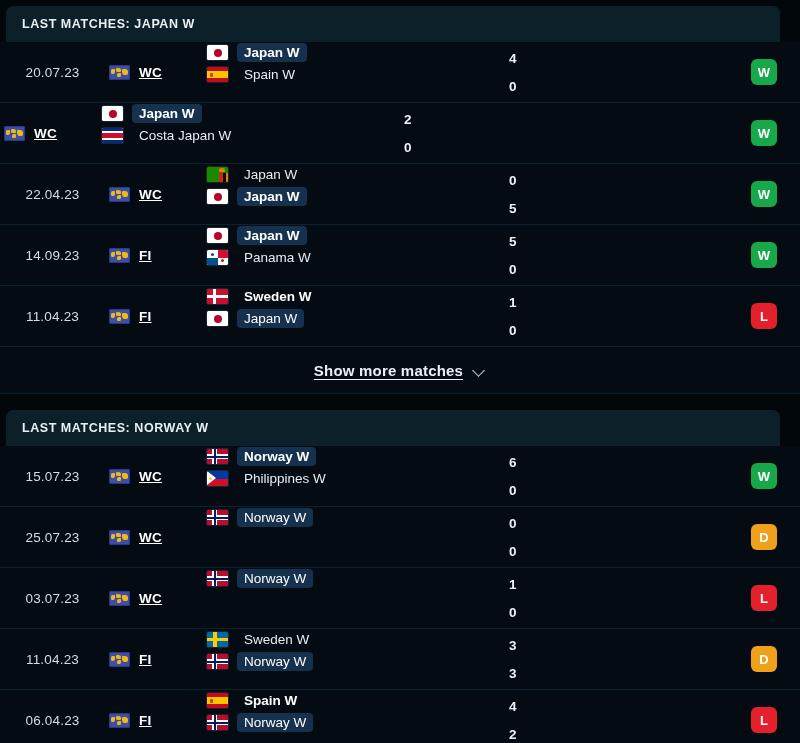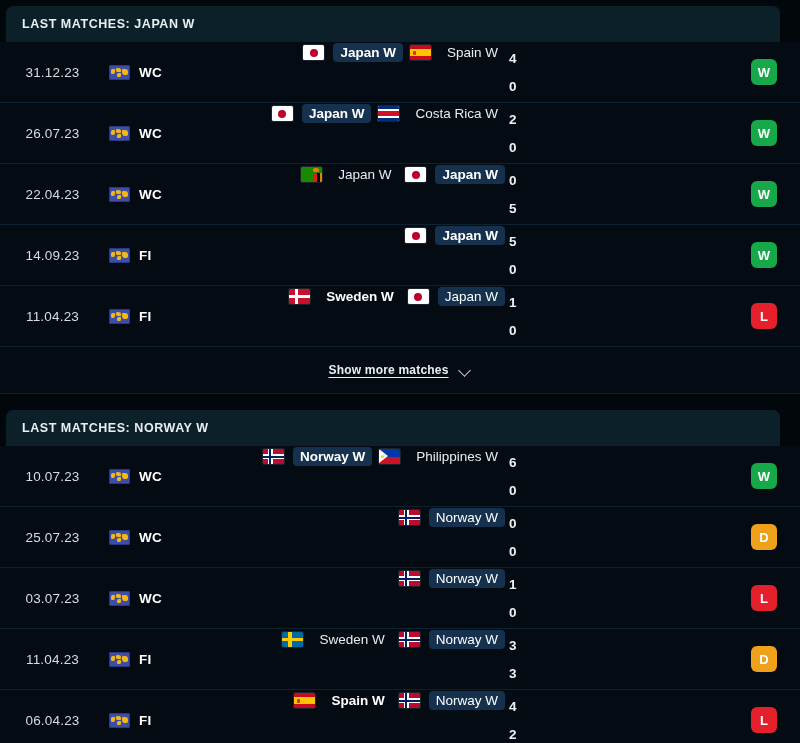--- a/index.html
+++ b/index.html
@@ -94,29 +94,30 @@
   }
   .comp-icon .m1 { left: 2px;  top: 4px;  width: 4px; height: 5px; border-radius: 40% 20% 50% 30%; }
   .comp-icon .m2 { left: 7px;  top: 3px;  width: 5px; height: 4px; border-radius: 30% 60% 20% 40%; }
   .comp-icon .m3 { left: 8px;  top: 8px;  width: 4px; height: 4px; border-radius: 50% 20% 40% 30%; }
   .comp-icon .m4 { left: 13px; top: 4px;  width: 6px; height: 6px; border-radius: 20% 50% 30% 60%; }
   .comp-label {
     font-size: 13.5px;
     font-weight: bold;
     color: #ffffff;
     letter-spacing: 0.3px;
+    text-decoration: underline;
   }
 
   .col-teams {
     flex: 0 0 300px;
     width: 300px;
     display: flex;
-    flex-direction: row;
-    justify-content: flex-end;
-    gap: 7px;
+    flex-direction: column;
+    justify-content: flex-start;
+    gap: 1px;
     padding-left: 2px;
     box-sizing: border-box;
   }
   .team-line {
     display: flex;
     align-items: center;
     height: 21px;
   }
   .flag {
     width: 21px;
@@ -188,21 +189,21 @@
     height: 46px;
     display: flex;
     align-items: center;
     justify-content: center;
     background: #040b12;
     border-bottom: 1px solid #0d2230;
     gap: 10px;
     cursor: pointer;
   }
   .show-more-label {
-    font-size: 12px;
+    font-size: 15px;
     font-weight: bold;
     color: #eaeff3;
     text-decoration: underline;
     text-underline-offset: 3px;
     letter-spacing: 0.2px;
   }
   .chevron {
     width: 13px;
     height: 8px;
     position: relative;
@@ -290,21 +291,21 @@
 <body>
 
 <div class="page">
   <div id="sections-root">
       <div class="section">
         <div class="section-header">
           <span class="section-header-title">LAST MATCHES: JAPAN W</span>
         </div>
         <div class="matches">
           <div class="match-row">
-            <div class="col-date">31.12.23</div>
+            <div class="col-date">20.07.23</div>
             <div class="col-comp">
               <span class="comp-icon">
                 <span class="m1"></span>
                 <span class="m2"></span>
                 <span class="m3"></span>
                 <span class="m4"></span>
               </span>
               <span class="comp-label">WC</span>
             </div>
             <div class="col-teams">
@@ -325,21 +326,20 @@
             <div class="col-score">
               <div class="score-line">4</div>
               <div class="score-line">0</div>
             </div>
             <div class="col-spacer"></div>
             <div class="col-result">
               <span class="result-badge result-W">W</span>
             </div>
           </div>
           <div class="match-row">
-            <div class="col-date">26.07.23</div>
             <div class="col-comp">
               <span class="comp-icon">
                 <span class="m1"></span>
                 <span class="m2"></span>
                 <span class="m3"></span>
                 <span class="m4"></span>
               </span>
               <span class="comp-label">WC</span>
             </div>
             <div class="col-teams">
@@ -348,21 +348,21 @@
                   <span class="disc"></span>
                 </span>
                 <span class="team-name bold highlight">Japan W</span>
               </div>
               <div class="team-line">
                 <span class="flag flag-cr" title="Costa Rica W">
                   <span class="b1"></span>
                   <span class="b2"></span>
                   <span class="r"></span>
                 </span>
-                <span class="team-name">Costa Rica W</span>
+                <span class="team-name">Costa Japan W</span>
               </div>
             </div>
             <div class="col-score">
               <div class="score-line">2</div>
               <div class="score-line">0</div>
             </div>
             <div class="col-spacer"></div>
             <div class="col-result">
               <span class="result-badge result-W">W</span>
             </div>
@@ -414,20 +414,29 @@
                 <span class="m4"></span>
               </span>
               <span class="comp-label">FI</span>
             </div>
             <div class="col-teams">
               <div class="team-line">
                 <span class="flag flag-jp" title="Japan W">
                   <span class="disc"></span>
                 </span>
                 <span class="team-name bold highlight">Japan W</span>
+              </div>
+              <div class="team-line">
+                <span class="flag flag-pa" title="Panama W">
+                  <span class="q1"></span>
+                  <span class="q2"></span>
+                  <span class="st1"></span>
+                  <span class="st2"></span>
+                </span>
+                <span class="team-name">Panama W</span>
               </div>
             </div>
             <div class="col-score">
               <div class="score-line">5</div>
               <div class="score-line">0</div>
             </div>
             <div class="col-spacer"></div>
             <div class="col-result">
               <span class="result-badge result-W">W</span>
             </div>
@@ -473,21 +482,21 @@
           </div>
         </div>
       </div>
       <div class="section-gap"></div>
       <div class="section">
         <div class="section-header">
           <span class="section-header-title">LAST MATCHES: NORWAY W</span>
         </div>
         <div class="matches">
           <div class="match-row">
-            <div class="col-date">10.07.23</div>
+            <div class="col-date">15.07.23</div>
             <div class="col-comp">
               <span class="comp-icon">
                 <span class="m1"></span>
                 <span class="m2"></span>
                 <span class="m3"></span>
                 <span class="m4"></span>
               </span>
               <span class="comp-label">WC</span>
             </div>
             <div class="col-teams">

